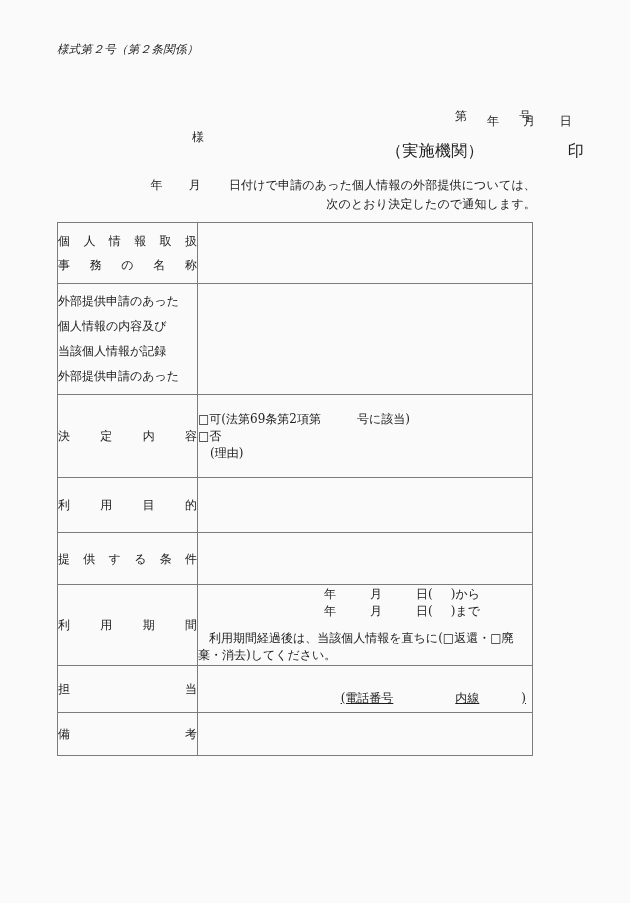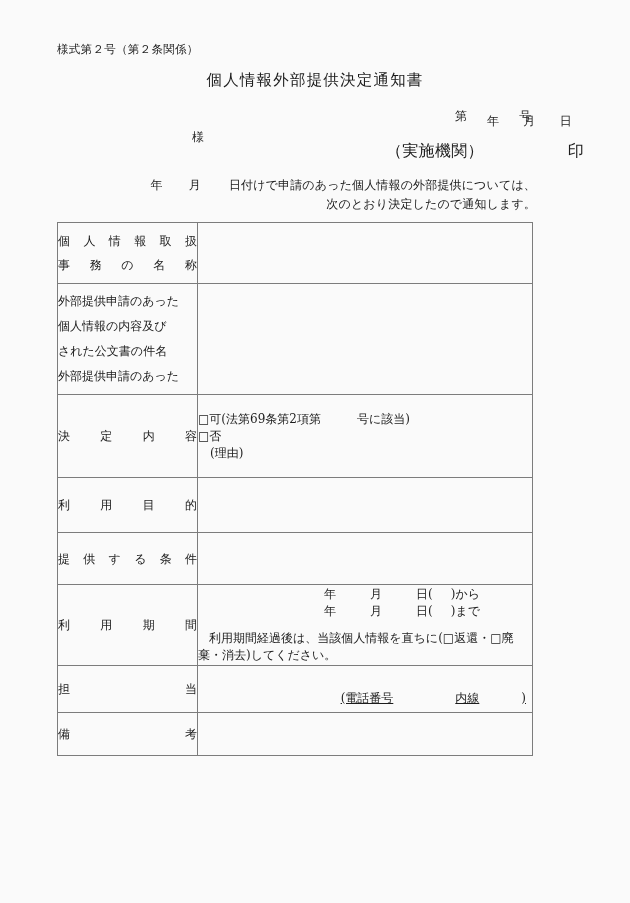--- a/index.html
+++ b/index.html
@@ -22,20 +22,21 @@
   }
 
   
   .form-no {
     position: absolute;
     left: 57px;
     top: 42px;
     font-size: 11.5px;
     letter-spacing: 0.3px;
     white-space: nowrap;
+    font-style: italic;
   }
   .doc-title {
     position: absolute;
     left: 0;
     right: 0;
     top: 70px;
     text-align: center;
     font-size: 15.5px;
     letter-spacing: 1.2px;
     white-space: nowrap;
@@ -156,21 +157,20 @@
   .tanto-phone .g2 { display: inline-block; width: 42px; }
   .spacer { display: block; }
 </style>
 </head>
 <body>
 
 <div class="page">
 
   <div class="form-no">様式第２号（第２条関係）</div>
 
-  <div class="doc-title">個人情報外部提供決定通知書</div>
 
   <div class="meta-no">
     <span>第</span><span class="gap"></span><span>号</span>
   </div>
 
   <div class="meta-date">
     <span>年</span><span class="gap"></span><span>月</span><span class="gap"></span><span>日</span>
   </div>
 
   <div class="addressee">様</div>
@@ -207,21 +207,21 @@
           </div>
         </td>
         <td class="val" style="height:54px"></td>
       </tr>
 
       <tr>
         <td class="lbl">
           <div class="lbl-lines">
             <div>外部提供申請のあった</div>
             <div>個人情報の内容及び</div>
-            <div>された公文書の件名</div>
+            <div>当該個人情報が記録</div>
             <div>外部提供申請のあった</div>
           </div>
         </td>
         <td class="val" style="height:100px"></td>
       </tr>
 
       <tr>
         <td class="lbl">
           <div class="just">
             <span>決</span>

